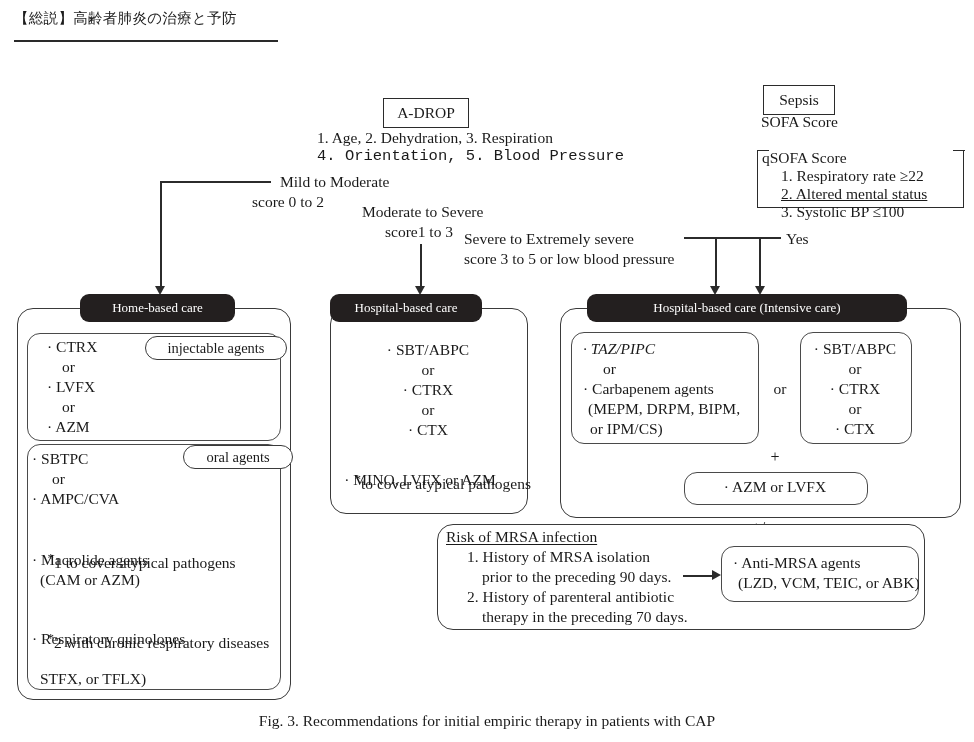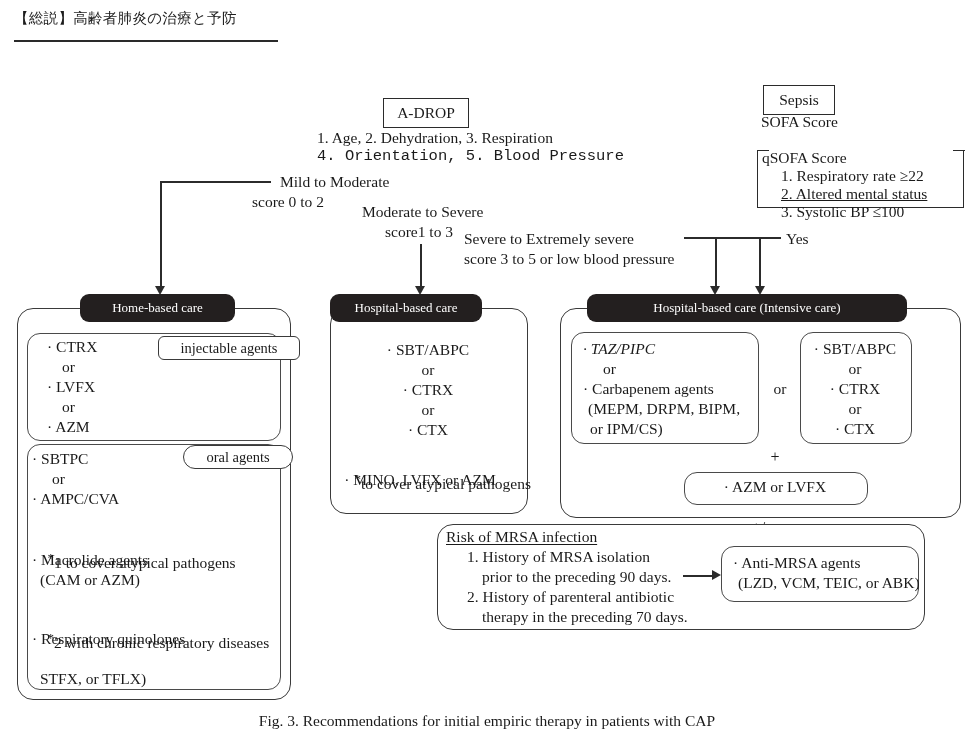--- a/index.html
+++ b/index.html
@@ -151,21 +151,21 @@
   <div class="ln-h" style="left:715px;top:237px;width:66px;"></div>
   <div class="ln-v" style="left:715px;top:237px;height:52px;"></div>
   <div class="arrow-down" style="left:710.3px;top:286px;"></div>
 
   <div class="panel" style="left:17px;top:308px;width:272px;height:390px;"></div>
   <div class="care-header" style="left:80px;top:294px;width:155px;">
     <span>Home-based care</span>
   </div>
 
   <div class="subbox" style="left:27px;top:333px;width:252px;height:106px;"></div>
-  <div class="pill" style="left:158px;top:336px;width:124px;height:22px;border-radius:6px;">
+  <div class="pill" style="left:145px;top:336px;width:124px;height:22px;">
     <span>injectable agents</span>
   </div>
   <div class="t" style="left:47px;top:337px;">· CTRX</div>
   <div class="t" style="left:62px;top:357px;">or</div>
   <div class="t" style="left:47px;top:377px;">· LVFX</div>
   <div class="t" style="left:62px;top:397px;">or</div>
   <div class="t" style="left:47px;top:417px;">· AZM</div>
 
   <div class="subbox" style="left:27px;top:444px;width:252px;height:244px;"></div>
   <div class="pill" style="left:183px;top:445px;width:92px;height:22px;">

